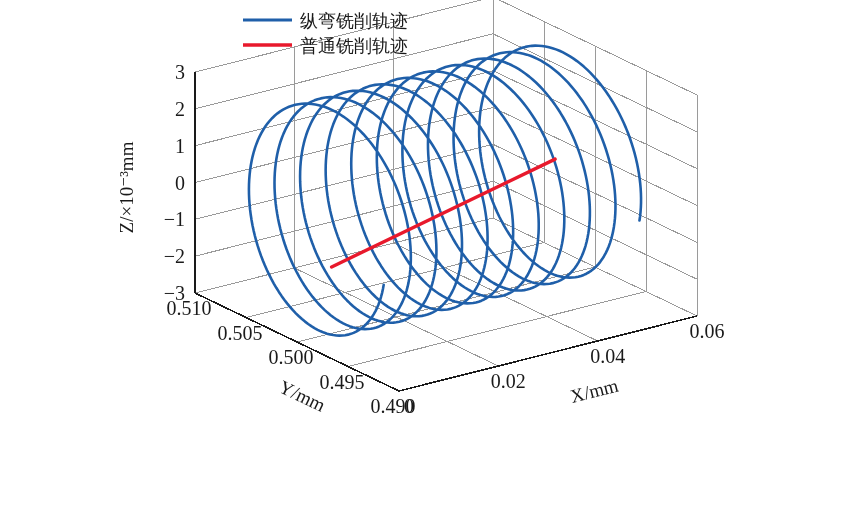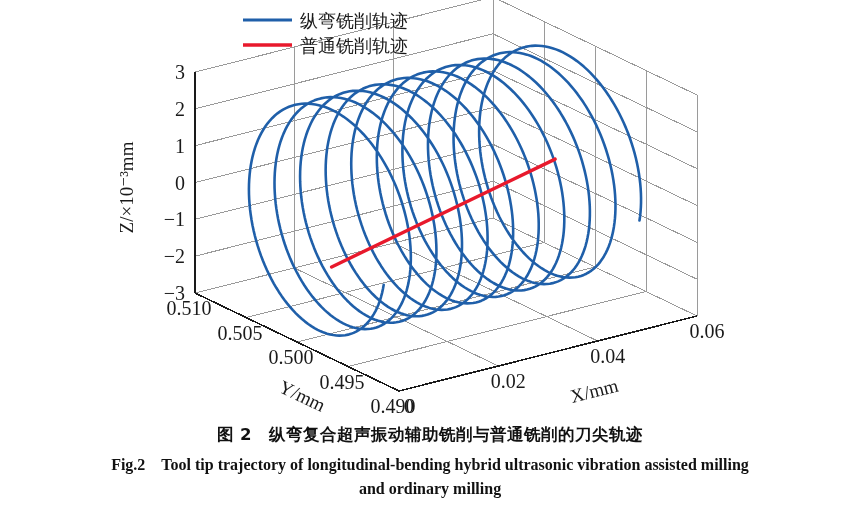--- a/index.html
+++ b/index.html
@@ -133,21 +133,14 @@
         <text x="595.88" y="397" class="axis-title" text-anchor="middle" transform="rotate(-14.1 595.88 397)">X/mm</text>
       </g>
     <g id="legend-layer">
         <line x1="243" y1="20" x2="292" y2="20" stroke="#1F5FA9" stroke-width="3.2" stroke-linecap="butt"></line>
         <text x="300" y="27" class="legend-label" text-anchor="start">纵弯铣削轨迹</text>
         <line x1="243" y1="45" x2="292" y2="45" stroke="#E8192C" stroke-width="3.6" stroke-linecap="butt"></line>
         <text x="300" y="52" class="legend-label" text-anchor="start">普通铣削轨迹</text>
       </g>
   </svg>
 
-  <div class="caption-block">
-    <p class="caption-cn">图 2　纵弯复合超声振动辅助铣削与普通铣削的刀尖轨迹</p>
-    <p class="caption-en">
-      <span>Fig.2　Tool tip trajectory of longitudinal-bending hybrid ultrasonic vibration assisted milling</span>
-      <span class="caption-en-line2">and ordinary milling</span>
-    </p>
-  </div>
 
 </div>
 
 </body></html>

